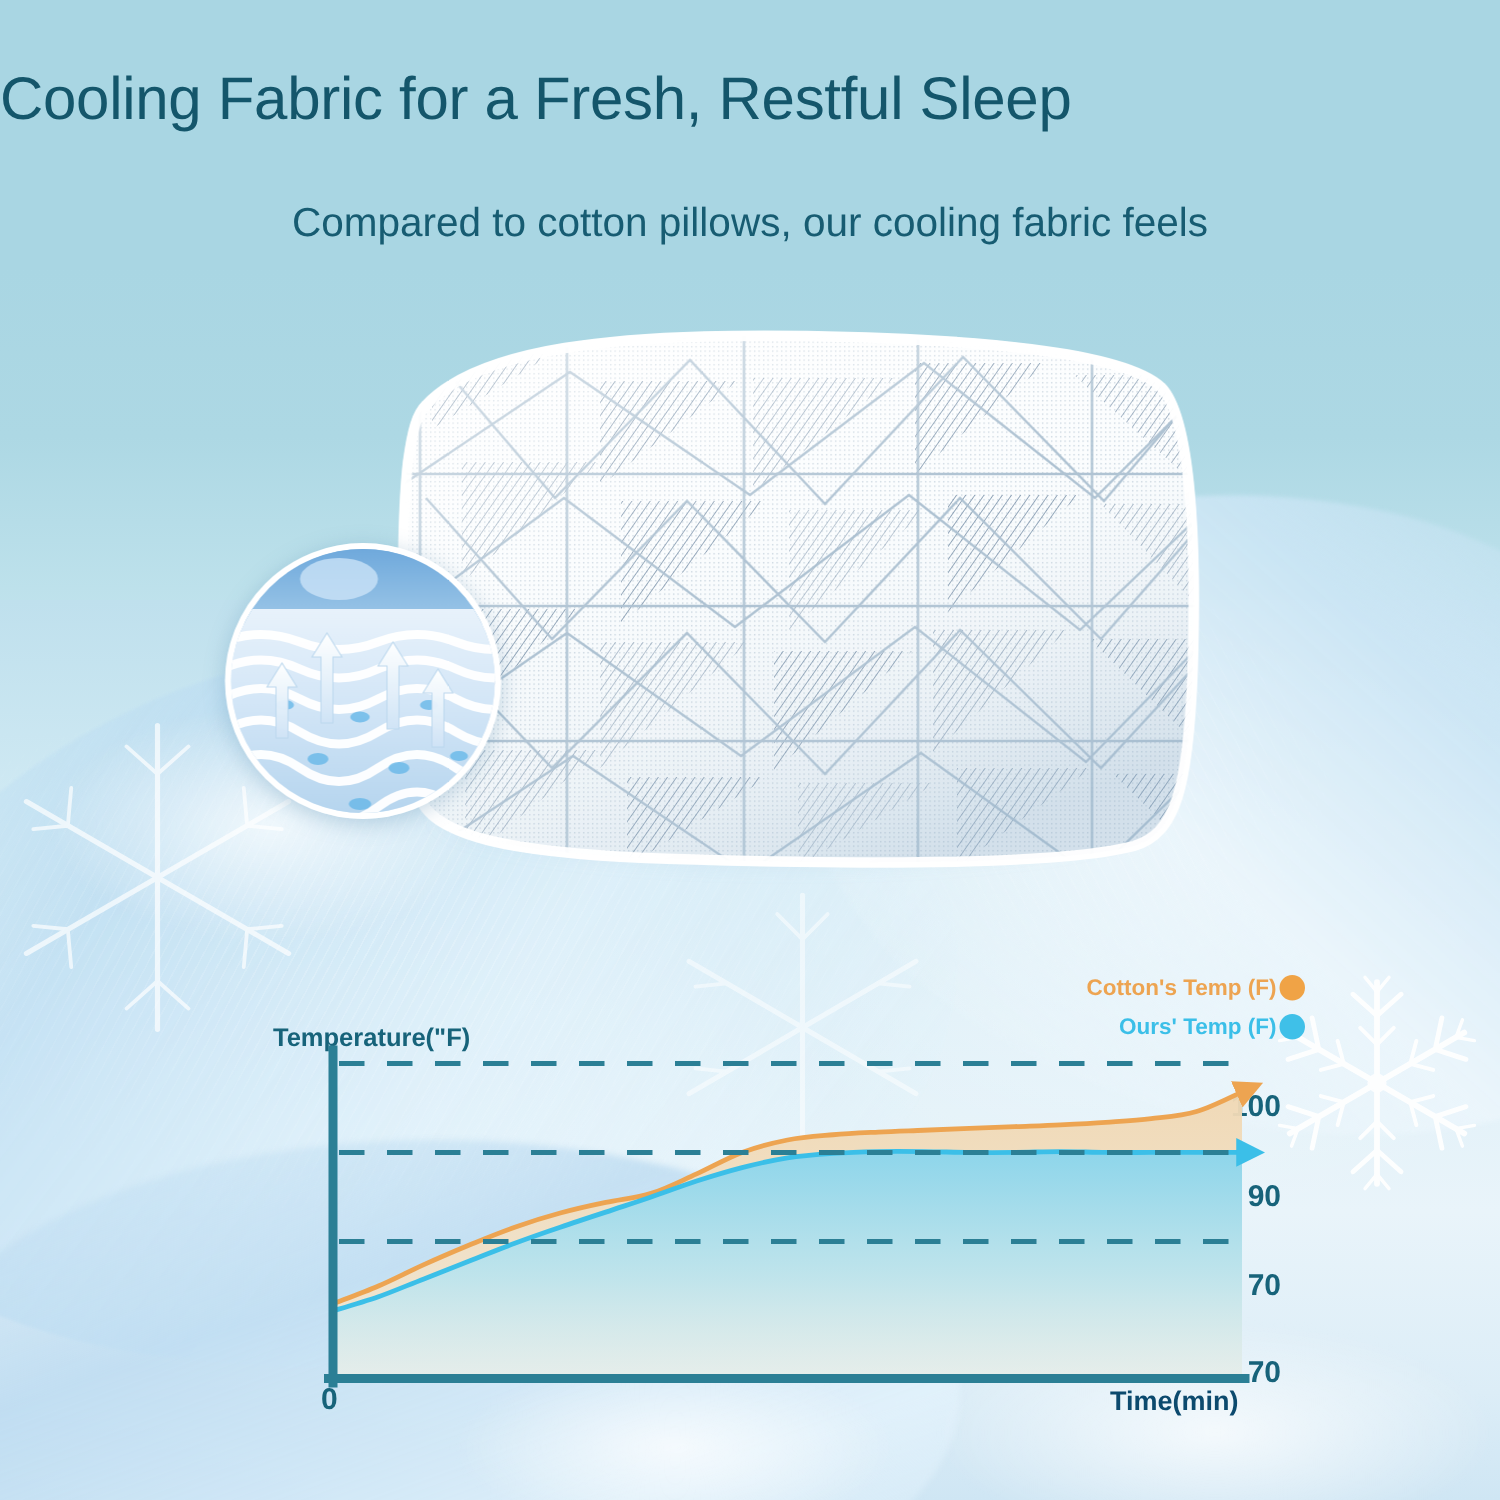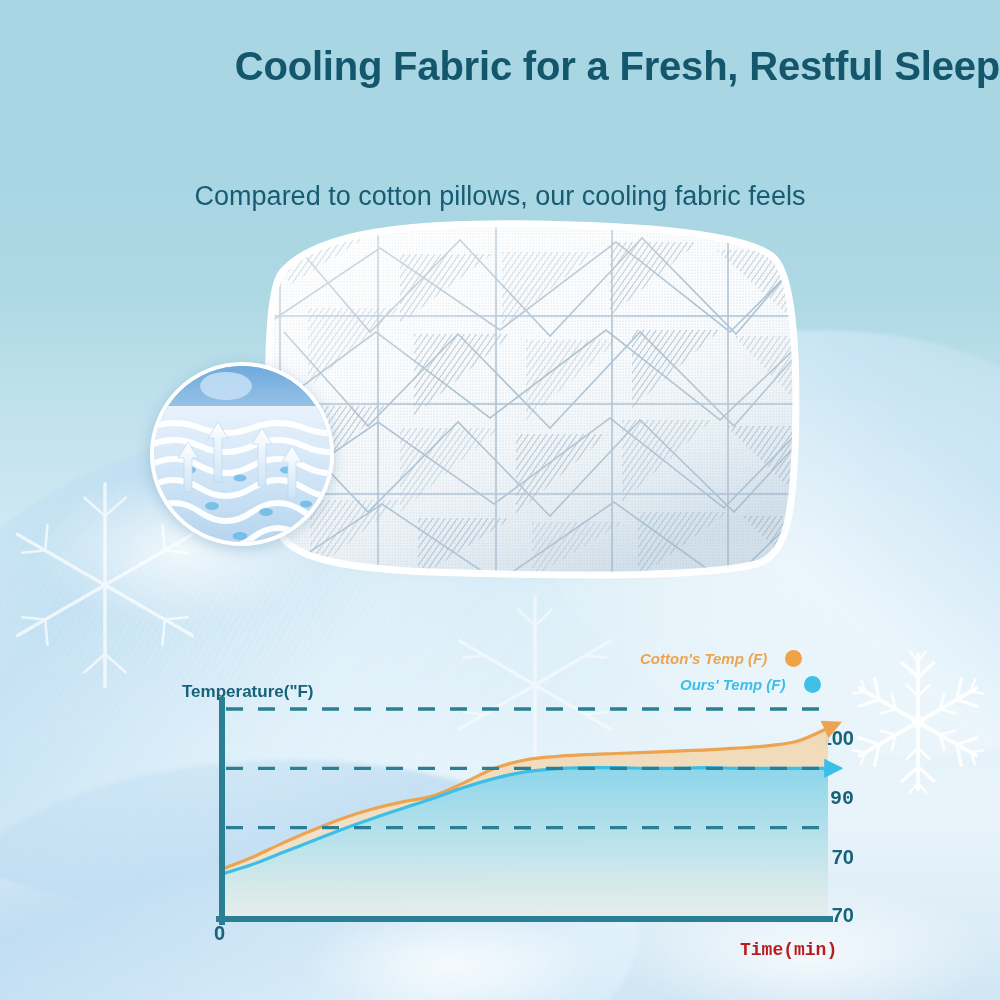--- a/index.html
+++ b/index.html
@@ -53,29 +53,29 @@
   }
   .streaks2{
     position:absolute;left:560px;top:360px;width:440px;height:340px;opacity:.30;
     background:repeating-linear-gradient(62deg,rgba(255,255,255,.6) 0px,rgba(255,255,255,.6) 1px,rgba(255,255,255,0) 1px,rgba(255,255,255,0) 7px);
     -webkit-mask-image:radial-gradient(ellipse 230px 190px at 38% 46%,#000 0%,transparent 74%);
             mask-image:radial-gradient(ellipse 230px 190px at 38% 46%,#000 0%,transparent 74%);
   }
 
   
   .title{
-    position:absolute;left:0;top:44px;width:1000px;text-align:right;
-    font-size:40px;font-weight:700;color:#14566b;letter-spacing:-.2px;
+    position:absolute;left:0;top:44px;width:1000px;text-align:left;
+    font-size:40px;font-weight:400;color:#14566b;letter-spacing:-.2px;
     white-space:nowrap;
   }
   .subtitle{
     position:absolute;left:0;top:131px;width:1000px;text-align:center;
     font-size:27px;font-weight:400;color:#175c72;line-height:1.33;
   }
-  .subtitle span{display:block;margin-top:48px;}
+  .subtitle span{display:block;}
 
   
   .pillow-wrap{position:absolute;left:250px;top:212px;width:560px;height:370px;}
   .pillow-shadow{
     position:absolute;left:30px;top:300px;width:500px;height:70px;
     background:radial-gradient(ellipse at 50% 50%,rgba(120,170,200,.35) 0%,rgba(120,170,200,0) 70%);
     filter:blur(6px);
   }
 
   
@@ -89,24 +89,24 @@
   
   .chart{position:absolute;left:170px;top:640px;width:700px;height:320px;}
   .axis-ylabel{
     position:absolute;left:12px;top:42px;font-size:17px;font-weight:700;color:#17637a;white-space:nowrap;
   }
   .ytick{
     position:absolute;right:16px;width:46px;text-align:right;
     font-size:20px;font-weight:700;color:#17637a;
   }
   .xorigin{position:absolute;left:44px;top:282px;font-size:20px;font-weight:700;color:#17637a;}
-  .xlabel{position:absolute;left:570px;top:300px;font-size:18px;font-weight:700;color:#b91c1c;white-space:nowrap;font-family:Liberation Mono, monospace;}
+  .xlabel{position:absolute;left:570px;top:284px;font-size:18px;font-weight:700;color:#0c4a6e;white-space:nowrap;}
 
   .legend{position:absolute;left:470px;top:5px;width:230px;}
-  .legend-row{display:flex;align-items:center;gap:18px;height:26px;white-space:nowrap;font-style:italic;}
+  .legend-row{display:flex;align-items:center;justify-content:flex-end;gap:2px;height:26px;white-space:nowrap;}
   .legend-label{font-size:15px;font-weight:700;}
   .legend-dot{width:17px;height:17px;border-radius:50%;flex:0 0 auto;}
 </style>
 </head>
 <body>
 
 <div class="stage">
 
   <div class="bg-top"></div>
   <div class="bg-bottom"></div>
@@ -321,21 +321,21 @@
         <path d="M134,132 L134,96 L128,96 L138,80 L148,96 L142,96 L142,132 Z"></path>
       </g>
     </svg>
   </div>
 
   <div class="chart">
 
     <div class="axis-ylabel">Temperature("F)</div>
 
     <div class="ytick" style="top:87px;">100</div>
-    <div class="ytick" style="top:147px;font-family:Liberation Mono, monospace;">90</div>
+    <div class="ytick" style="top:147px;">90</div>
     <div class="ytick" style="top:206px;">70</div>
     <div class="ytick" style="top:264px;text-align:right;">70</div>
 
     <div class="xorigin">0</div>
     <div class="xlabel">Time(min)</div>
 
     <div class="legend">
       <div class="legend-row">
         <span class="legend-label" style="color:#eda451;">Cotton's Temp (F)</span>
         <span class="legend-dot" style="background:#f0a346;"></span>

